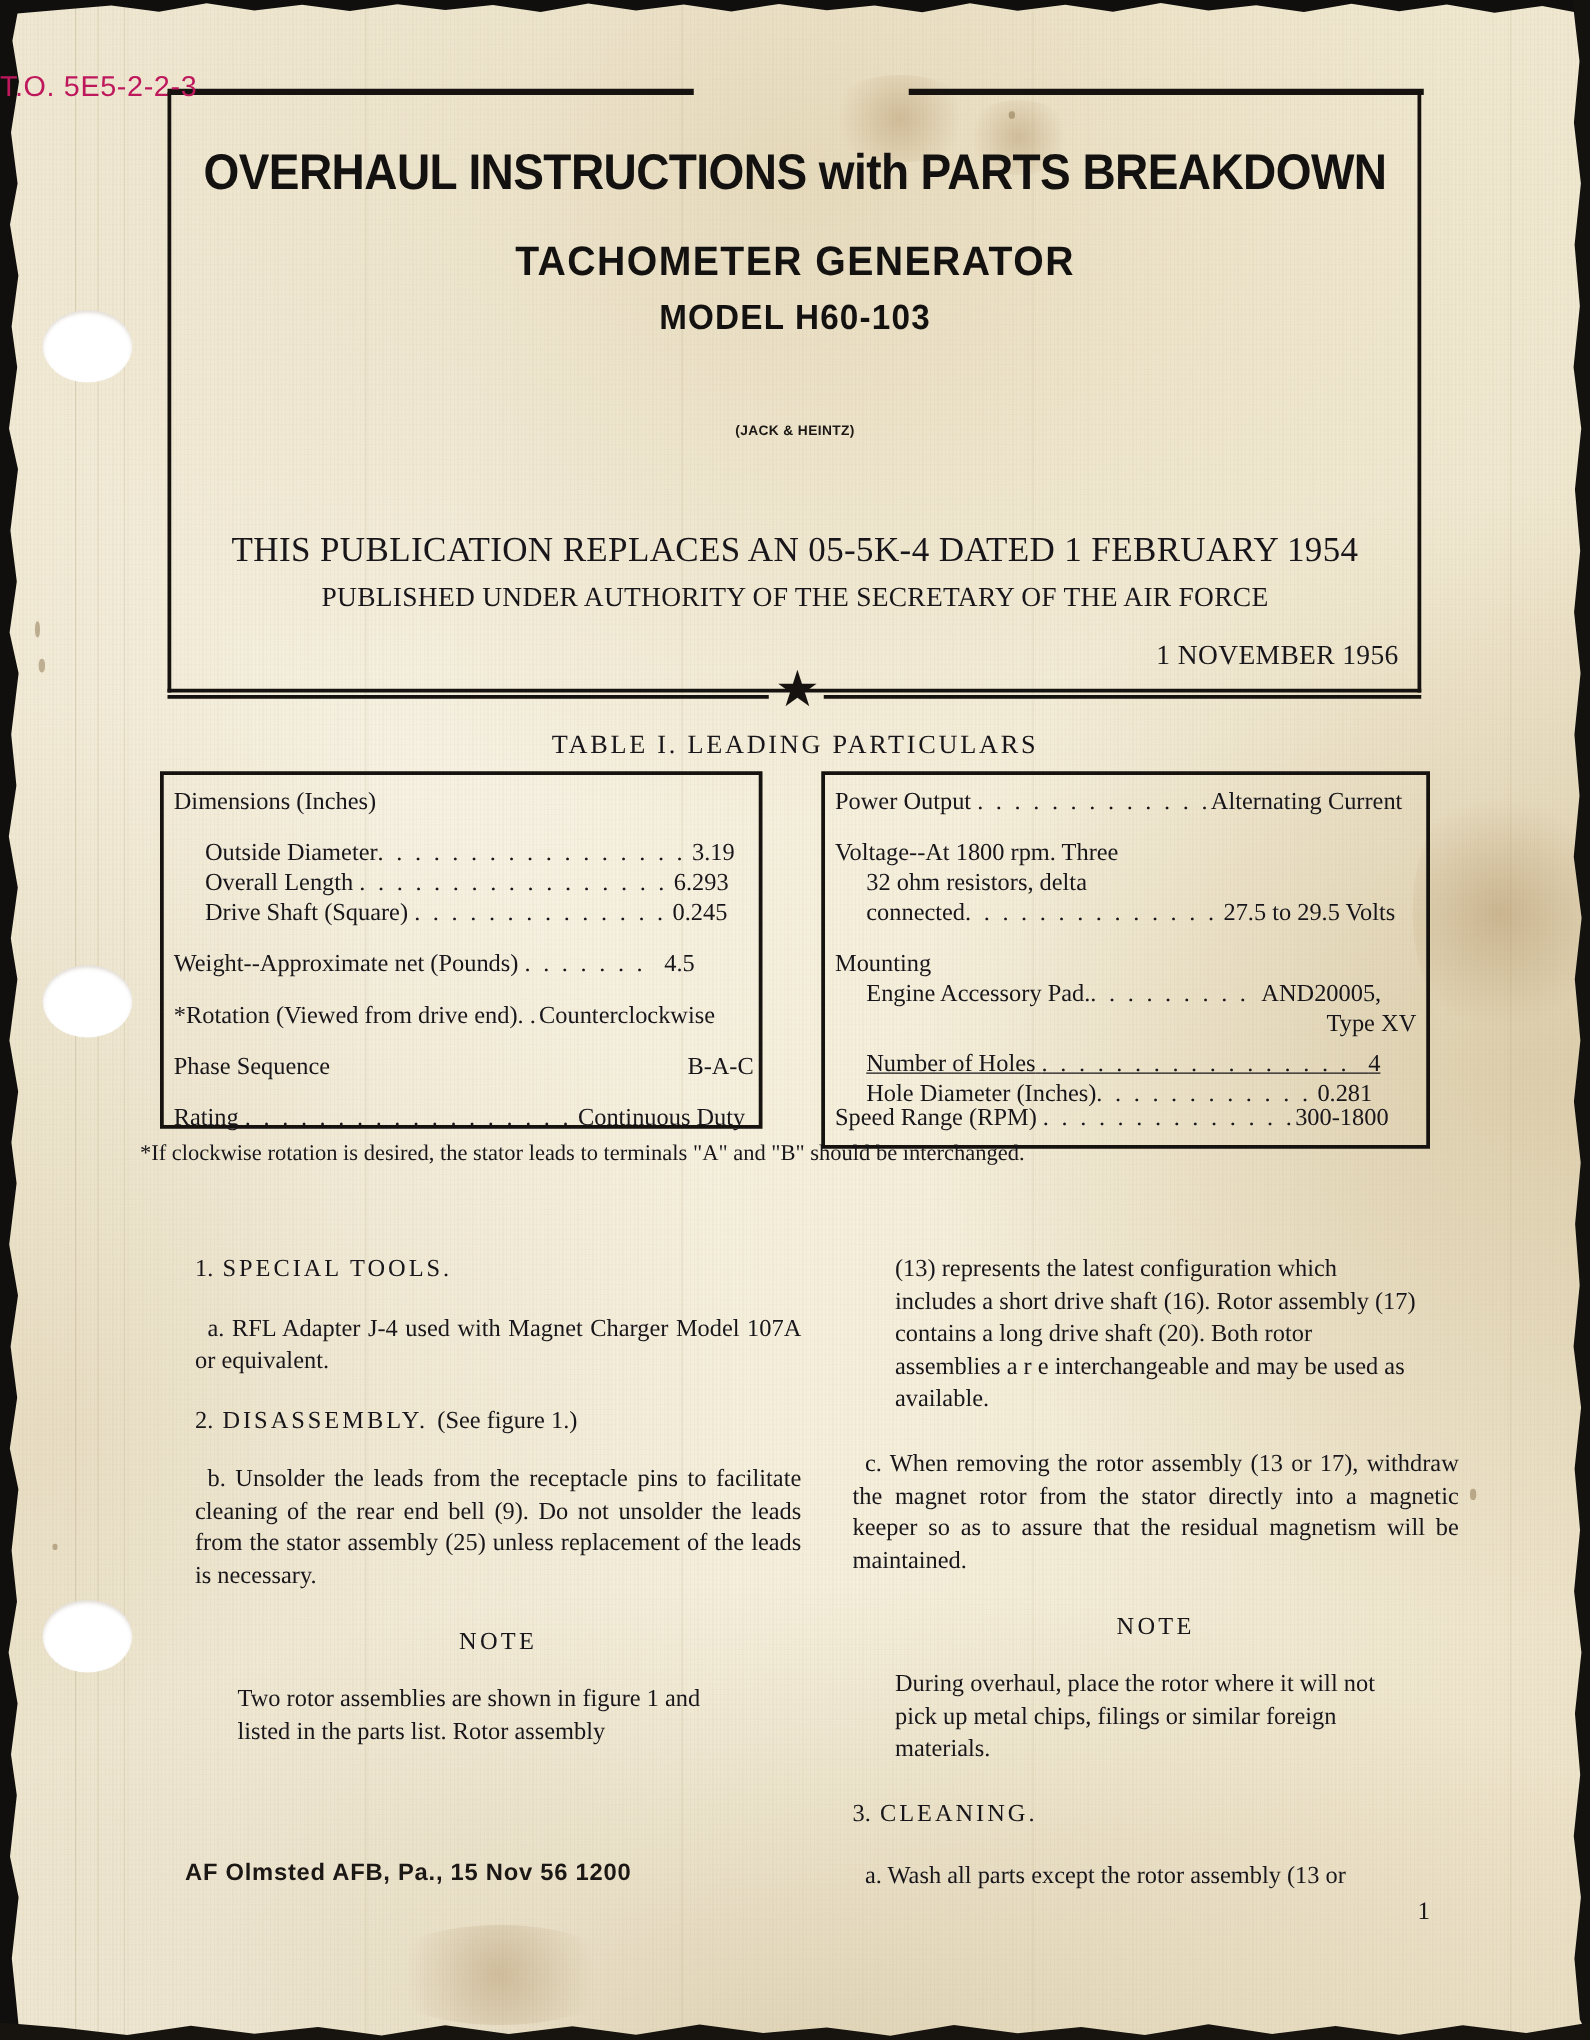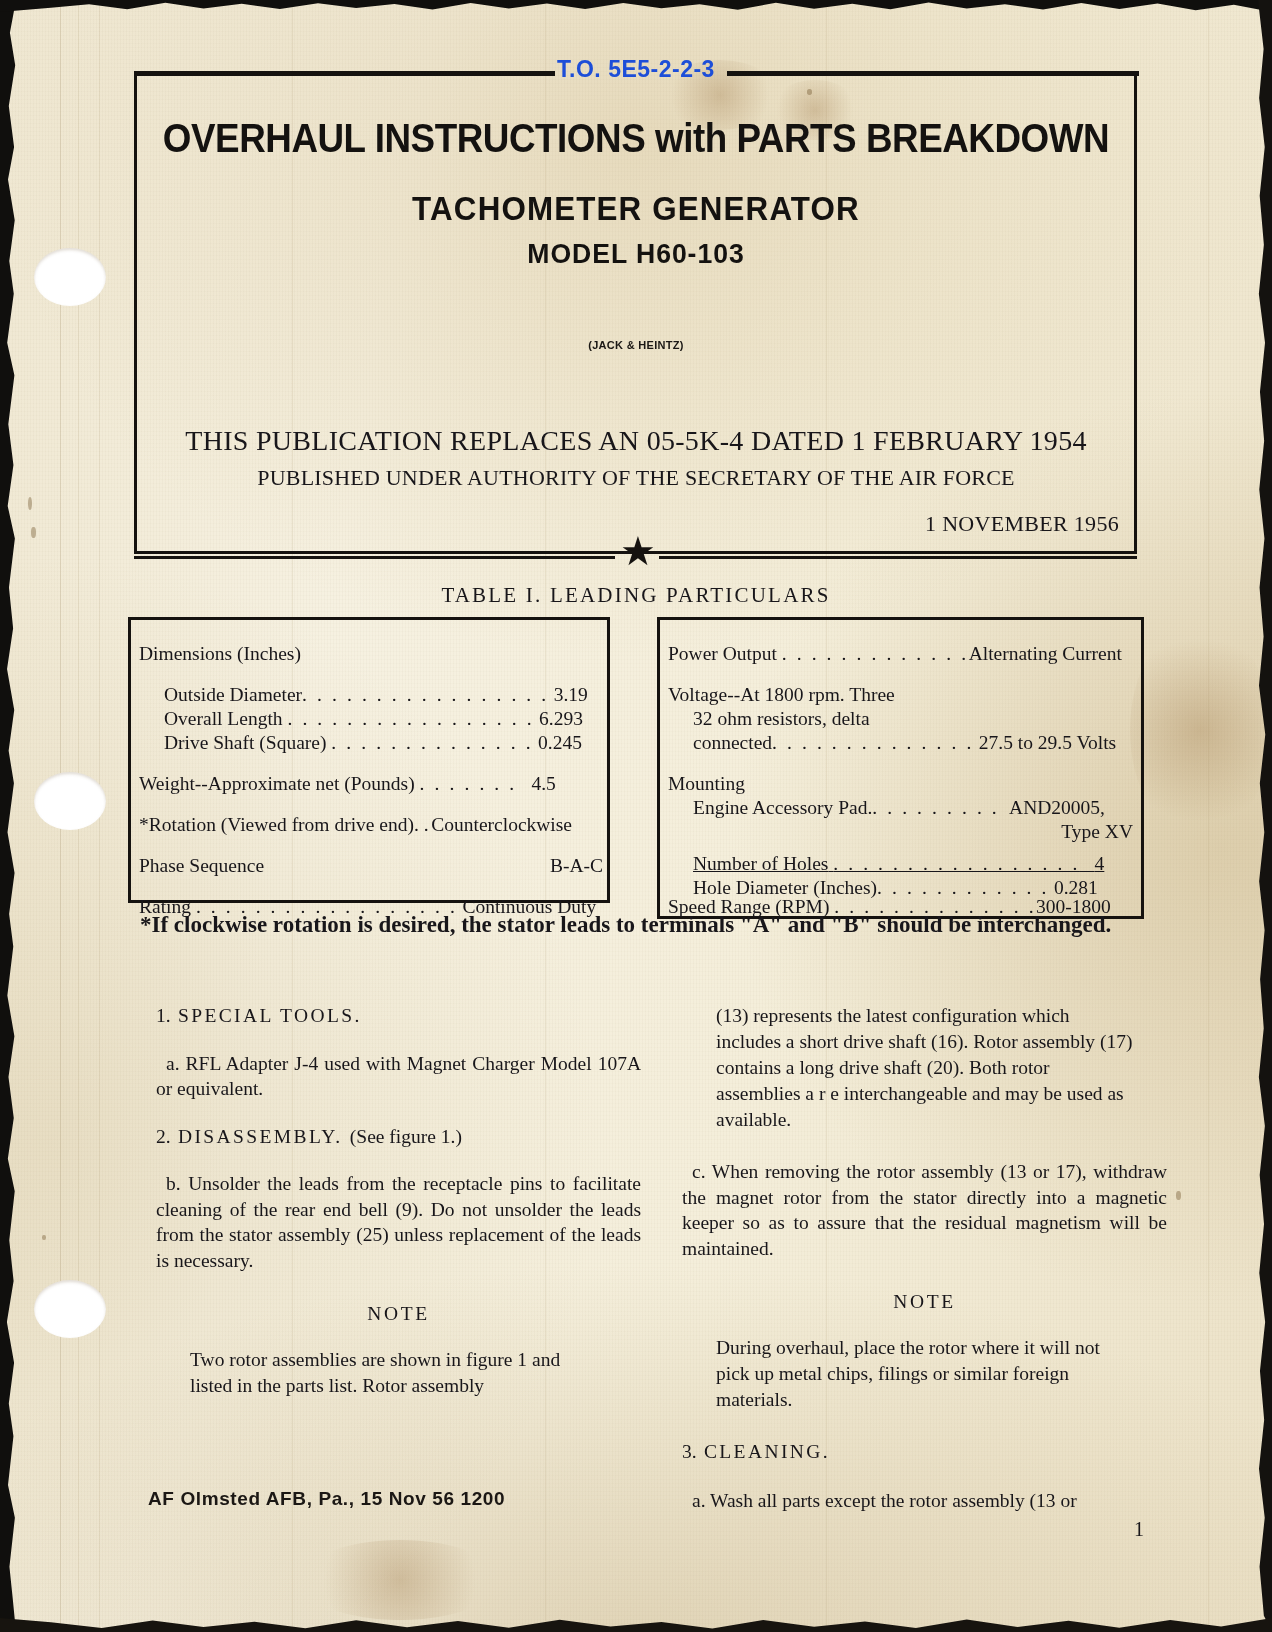--- a/index.html
+++ b/index.html
@@ -126,26 +126,26 @@
     height: 480px;
     border: 3px solid #15120f;
     border-top: none;
     box-sizing: border-box;
   }
 
   .to-number {
     position: absolute;
     top: 56px;
     left: 0; right: 0;
-    text-align: center;
-    font-family: "Liberation Sans", sans-serif;
-    font-weight: bold;
+    text-align: left;
+    font-family: "Liberation Sans", sans-serif;
+    font-weight: normal;
     font-size: 23px;
     letter-spacing: .5px;
-    color: #1d4ed8;
+    color: #be185d;
   }
 
   .doc-title {
     position: absolute;
     top: 116px;
     left: 0; right: 0;
     text-align: center;
     font-family: "Liberation Sans", sans-serif;
     font-weight: bold;
     font-size: 40px;
@@ -249,32 +249,30 @@
     box-sizing: border-box;
     font-size: 19.5px;
     line-height: 1.0;
   }
   .tbl-left  { left: 128px;  width: 482px; height: 286px; }
   .tbl-right { left: 657px;  width: 487px; height: 302px; }
 
   .row {
     position: absolute;
     white-space: nowrap;
-    margin-top: 12px;
   }
   .lbl { }
   .dots { letter-spacing: 2.6px; }
   .val { }
 
   .footnote {
     position: absolute;
     top: 912px;
-    left: 140px;
-    font-size: 23px;
-    font-weight: bold;
+    left: 112px;
+    font-size: 18px;
   }
 
   
   .col {
     position: absolute;
     width: 485px;
     font-size: 19.5px;
     line-height: 25.5px;
     text-align: justify;
     margin-left: 25px;

